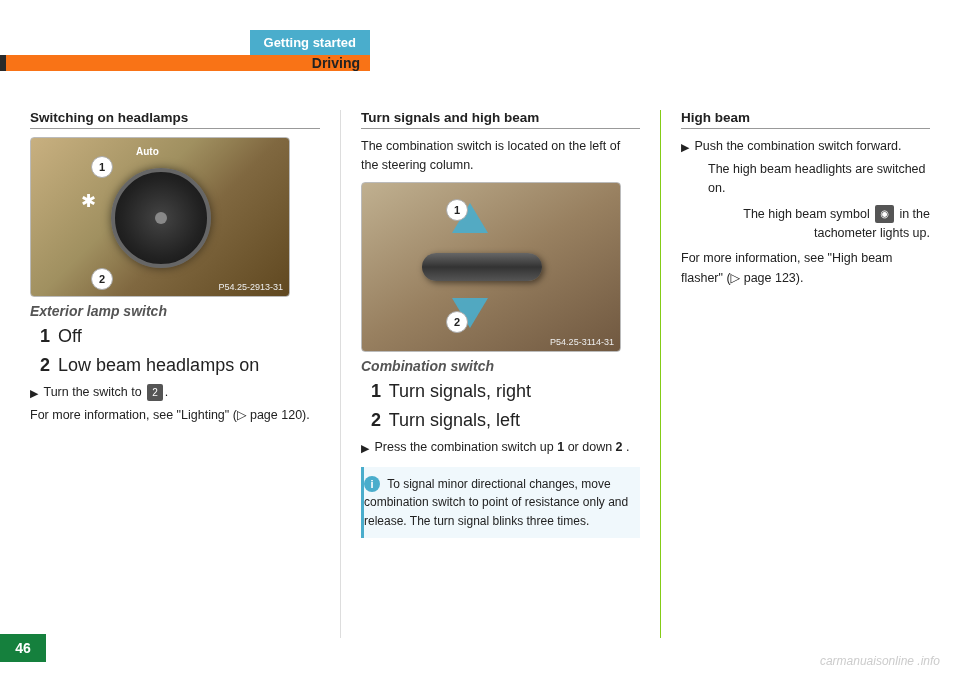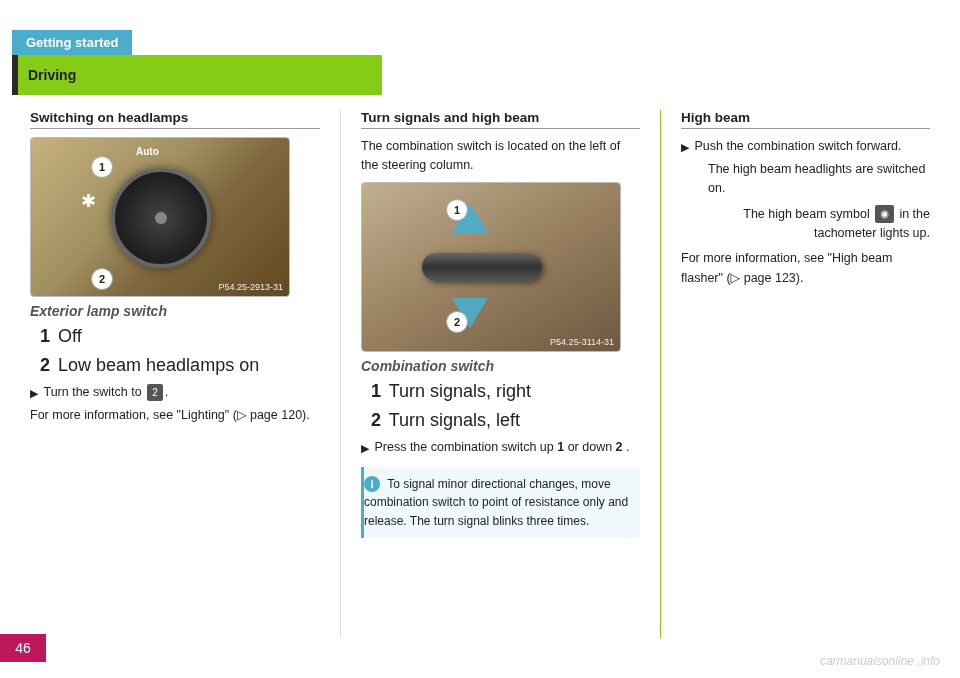--- a/index.html
+++ b/index.html
@@ -18,37 +18,38 @@
     .page {
       position: relative;
       width: 960px;
       height: 678px;
       padding: 0;
     }
 
     .top-header {
       position: absolute;
       top: 30px;
-      left: 12px;
+      left: 0;
       width: 370px;
+      text-align: right;
     }
 
     .header-tab {
       background: #4aadcc;
       color: #fff;
       font-weight: bold;
       font-size: 13px;
       padding: 5px 14px;
       display: inline-block;
     }
 
     .driving-bar {
-      background: #84cc16;
+      background: #f97316;
       border-left: 6px solid #2a2a2a;
-      padding: 12px 10px;
+      padding: 0 10px;
       font-weight: bold;
       font-size: 14px;
       width: 100%;
     }
 
     
     .content-area {
       position: absolute;
       top: 110px;
       left: 30px;
@@ -283,23 +284,23 @@
       border-radius: 2px;
       margin: 0 2px;
       vertical-align: middle;
     }
 
     
     .page-num {
       position: absolute;
       bottom: 16px;
       left: 0;
-      background: #be185d;
-      color: #fff;
-      font-weight: normal;
+      background: #15803d;
+      color: #fff;
+      font-weight: bold;
       font-size: 14px;
       width: 46px;
       height: 28px;
       display: flex;
       align-items: center;
       justify-content: center;
     }
 
     
     .watermark {

